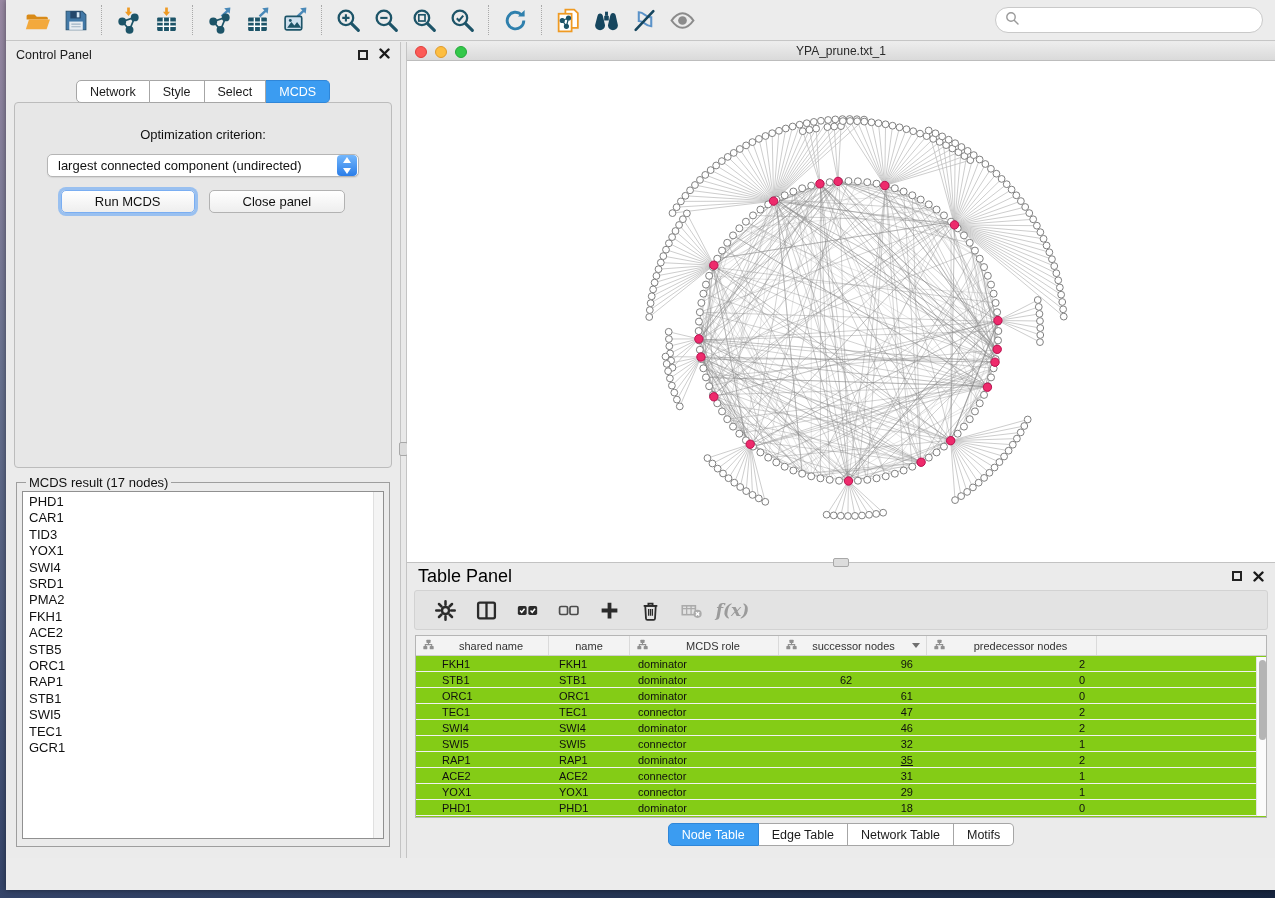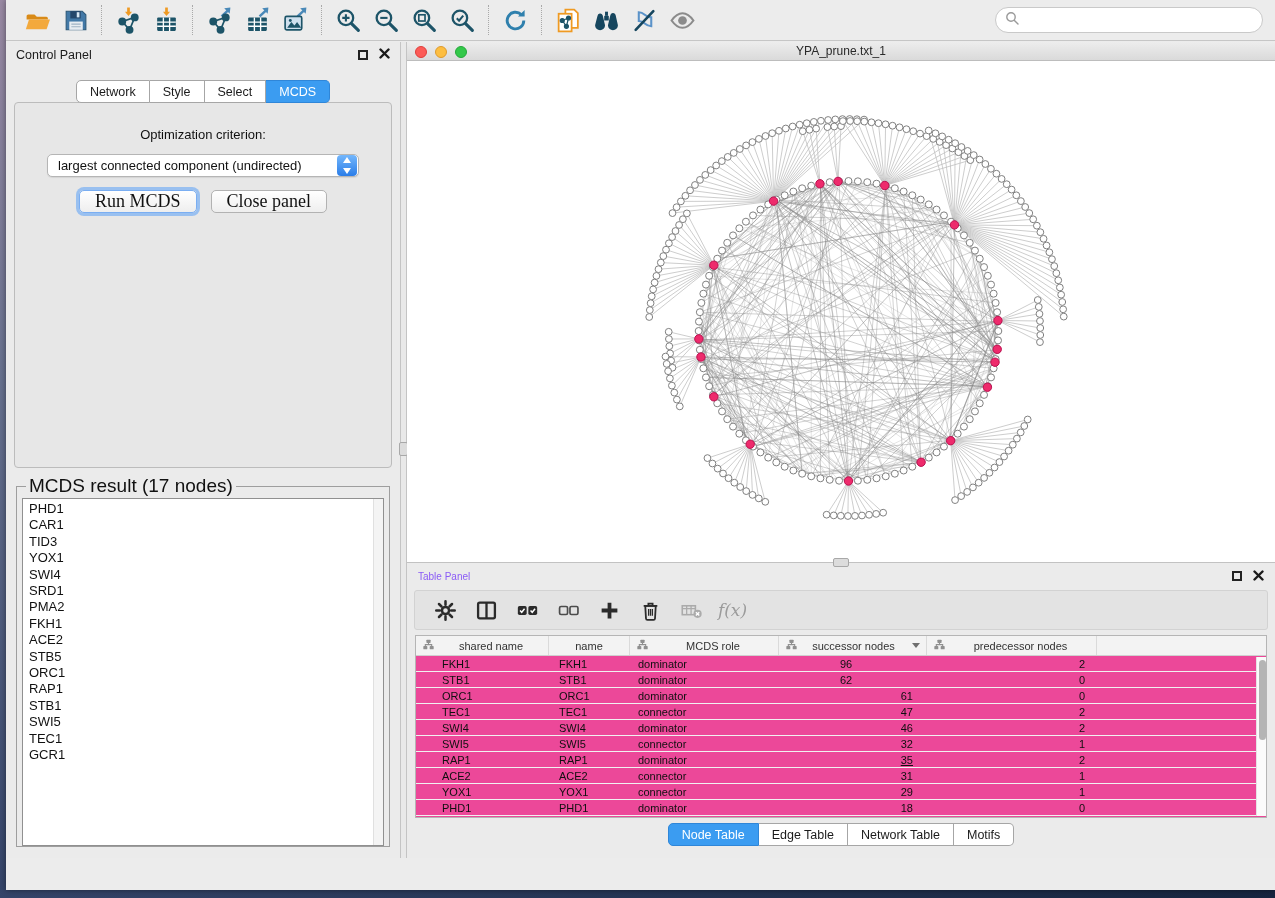--- a/index.html
+++ b/index.html
@@ -25,49 +25,49 @@
   .cp-tabs { display:flex; justify-content:center; margin-top:13px; position:relative; z-index:2; }
   .seg-tab { height:23px; padding:0 13px; background:#fff; border:1px solid #a6a6a6; border-left:none; font-size:12.5px; color:#1b1b1b; display:flex; align-items:center; }
   .seg-tab.first { border-left:1px solid #a6a6a6; border-radius:5px 0 0 5px; }
   .seg-tab.last { border-radius:0 5px 5px 0; }
   .seg-tab.active { background:#3b9cf1; border-color:#2f86d8; color:#fff; }
   .cp-body { margin:-1px 8px 0; border:1px solid #bcbcbc; border-radius:4px; background:#e7e7e7; height:366px; position:relative; }
   .opt-label { text-align:center; margin-top:24px; font-size:13px; color:#111; }
   .dropdown { margin:12px auto 0; width:312px; height:23px; background:#fff; border:1px solid #b5b5b5; border-radius:5px; display:flex; align-items:center; font-size:13px; color:#111; padding-left:10px; box-shadow:0 1px 1px rgba(0,0,0,.08); }
   .dd-stepper { margin-left:auto; width:20px; height:21px; border-radius:4px; background:linear-gradient(#74b7fc,#2a7de8); display:flex; flex-direction:column; align-items:center; justify-content:center; gap:1px; margin-right:1px; }
   .btn-row { display:flex; justify-content:center; gap:14px; margin-top:13px; }
-  .mac-btn { height:23px; padding:0 15px; background:linear-gradient(#ffffff,#eeeeee); border:1px solid #b2b2b2; border-radius:5px; font-size:18px; color:#111; font-family:Liberation Serif, serif; }
+  .mac-btn { height:23px; padding:0 33px; background:linear-gradient(#ffffff,#eeeeee); border:1px solid #b2b2b2; border-radius:5px; font-size:13px; color:#111; font-family:Liberation Sans, sans-serif; }
   .default-focus { box-shadow:0 0 0 3px rgba(110,170,245,.65); border-color:#7aaef2; }
   fieldset.result { margin:7px 10px 0; border:1px solid #9e9e9e; height:372px; background:#ebebeb; padding:1px 5px 5px; }
-  fieldset.result legend { font-size:19px; color:#111; padding:0 3px; margin-left:4px; }
+  fieldset.result legend { font-size:13px; color:#111; padding:0 3px; margin-left:4px; }
   .result-list { background:#fff; border:1px solid #909090; height:348px; position:relative; overflow:hidden; padding:2px 0 0 6px; }
   .result-list .item { font-size:13px; line-height:16.4px; color:#111; }
   .rl-scroll { position:absolute; right:0; top:0; bottom:0; width:10px; background:#f4f4f4; border-left:1px solid #e0e0e0; }
 
   
   .v-split { position:absolute; left:394px; top:0; bottom:0; width:7px; background:#e9e9e9; border-left:1px solid #c4c4c4; border-right:1px solid #c4c4c4; }
   .v-handle { position:absolute; top:400px; left:-2px; width:9px; height:14px; background:#dcdcdc; border:1px solid #a8a8a8; border-radius:2px; }
 
   
   .right-col { position:absolute; left:401px; right:0; top:0; bottom:0; }
   .network-pane { position:absolute; top:0; left:0; right:0; height:521px; background:#fff; border-bottom:1px solid #c2c2c2; }
   .net-titlebar { height:19px; background:linear-gradient(#ededed,#dadada); border-bottom:1px solid #bdbdbd; position:relative; display:flex; align-items:center; }
   .lights { position:absolute; left:8px; top:3.5px; display:flex; gap:8px; }
   .light { width:12px; height:12px; border-radius:50%; }
   .net-title { margin:0 auto; font-size:12px; color:#2a2a2a; }
   .net-canvas { position:absolute; top:19px; bottom:0; left:0; right:0; }
   .h-handle { position:absolute; bottom:-5px; left:calc(50% - 8px); width:16px; height:9px; background:#dcdcdc; border:1px solid #a8a8a8; border-radius:2px; z-index:3; }
 
   
   .table-panel { position:absolute; top:521px; left:0; right:0; bottom:0; background:#ebebeb; }
-  .tp-header { height:26px; display:flex; align-items:center; padding:0 11px; font-size:10px; color:#8b5cf6; }
+  .tp-header { height:26px; display:flex; align-items:center; padding:0 11px; font-size:18px; color:#000000; }
   .tp-toolbar { margin:1px 7px 0; height:40px; background:#e3e3e3; border:1px solid #d2d2d2; border-radius:3px; display:flex; align-items:center; padding:0 10px; }
   .tt-btn { width:41px; height:34px; display:flex; align-items:center; justify-content:center; }
-  .fx { font-family:"DejaVu Serif", serif; font-style:italic; font-size:17px; color:#9b9b9b; }
-  .table-wrap { margin:5px 8px 0; background:#ec4899; border:1px solid #b5b5b5; height:183px; position:relative; overflow:hidden; }
+  .fx { font-family:"DejaVu Serif", serif; font-style:italic; font-size:17px; color:#9b9b9b;font-weight:bold; }
+  .table-wrap { margin:5px 8px 0; background:#84cc16; border:1px solid #b5b5b5; height:183px; position:relative; overflow:hidden; }
   .thead { display:flex; height:20px; background:#f3f3f3; border-bottom:1px solid #cfcfcf; }
   .th { display:flex; align-items:center; font-size:11px; color:#333; border-right:1px solid #dadada; position:relative; }
   .th .lbl { flex:1; text-align:center; }
   .tree-ico { margin-left:7px; flex:none; }
   .sort-chev { width:0; height:0; border-left:4px solid transparent; border-right:4px solid transparent; border-top:5px solid #6f6f6f; margin:0 6px 0 2px; flex:none; }
   .tr { display:flex; height:16px; align-items:center; font-size:11px; color:#101010; border-bottom:1px solid #f1f1f1; }
   .td { white-space:nowrap; overflow:hidden; }
   .vscroll { position:absolute; right:0; top:21px; bottom:1px; width:10px; background:#fbfbfb; border-left:1px solid #e4e4e4; }
   .vthumb { margin:3px 1.5px 0; width:7px; height:80px; background:#b4b4b4; border-radius:4px; }
   .bottom-tabs { display:flex; justify-content:center; margin-top:5px; }
@@ -1213,21 +1213,21 @@
                       <path d="M5 3.6v1.5M2.1 6.4V5.1h5.8v1.3" stroke="#8f8f8f" fill="none"></path>
                     </svg></span>
                   <span class="lbl">predecessor nodes</span>
                 </div>
               </div>
             <div id="tbody">
                 <div class="tr">
                   <div class="td" style="width: 133px; text-align: left; padding-left: 26px;">FKH1</div>
                   <div class="td" style="width: 81px; text-align: left; padding-left: 10px;">FKH1</div>
                   <div class="td" style="width: 149px; text-align: left; padding-left: 8px;">dominator</div>
-                  <div class="td" style="width: 148px; text-align: center; padding-right: 14px;">96</div>
+                  <div class="td" style="width: 148px; text-align: right; padding-right: 14px;">96</div>
                   <div class="td" style="width: 170px; text-align: right; padding-right: 12px;">2</div>
                 </div>
                 <div class="tr">
                   <div class="td" style="width: 133px; text-align: left; padding-left: 26px;">STB1</div>
                   <div class="td" style="width: 81px; text-align: left; padding-left: 10px;">STB1</div>
                   <div class="td" style="width: 149px; text-align: left; padding-left: 8px;">dominator</div>
                   <div class="td" style="width: 148px; text-align: center; padding-right: 14px;">62</div>
                   <div class="td" style="width: 170px; text-align: right; padding-right: 12px;">0</div>
                 </div>
                 <div class="tr">

